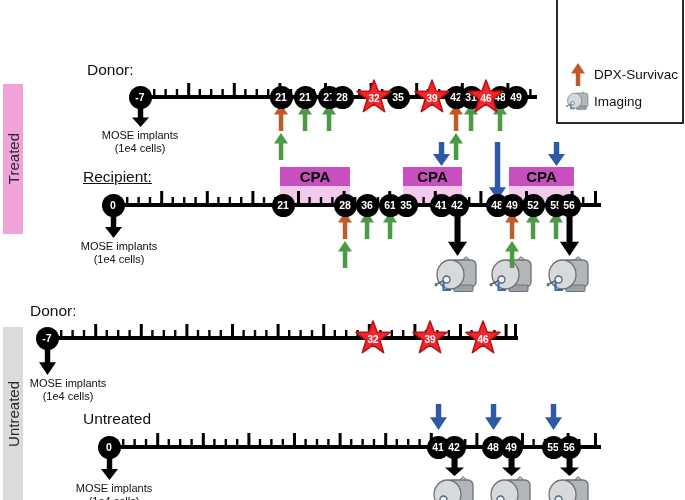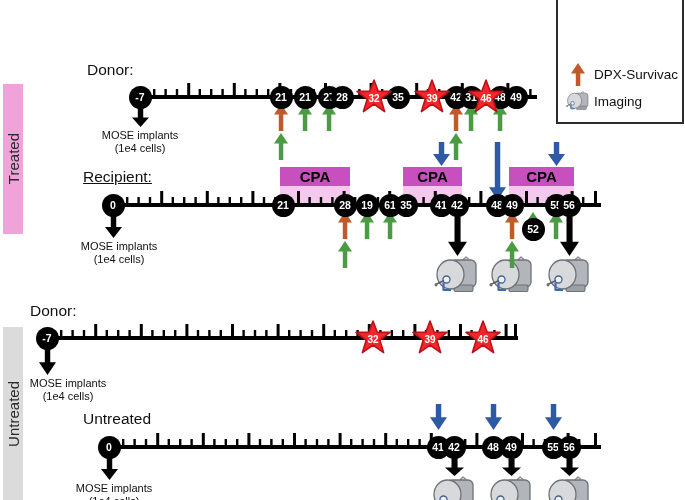--- a/index.html
+++ b/index.html
@@ -319,28 +319,28 @@
           <rect x="20" y="29" width="19" height="6.5" rx="1.5" fill="#9aa0a5" stroke="#6e7276" stroke-width="1.1"></rect>
           <ellipse cx="16.5" cy="18.5" rx="13.5" ry="14.5" fill="#d7d9db" stroke="#6e7276" stroke-width="1.3"></ellipse>
           <circle cx="12.5" cy="23.5" r="3.5" fill="#eef1f3" stroke="#46628e" stroke-width="1.3"></circle>
           <path d="M1.5 28.5 L10 24.5" stroke="#5a5e62" stroke-width="1.4"></path>
           <circle cx="2" cy="28.8" r="1.6" fill="#6e7276"></circle>
           <path d="M9.5 26.5 v7.5 h7.5" fill="none" stroke="#3a6bb5" stroke-width="2.2"></path>
         </g>
       </svg></div>
     <div class="day-circle" style="left: 271.5px; top: 193.5px;">21</div>
     <div class="day-circle" style="left: 333.5px; top: 193.5px;">28</div>
-    <div class="day-circle" style="left: 355.5px; top: 193.5px;">19</div>
+    <div class="day-circle" style="left: 355.5px; top: 193.5px;">36</div>
     <div class="day-circle" style="left: 378.5px; top: 193.5px;">61</div>
     <div class="day-circle" style="left: 394.5px; top: 193.5px;">35</div>
     <div class="day-circle" style="left: 429.5px; top: 193.5px;">41</div>
     <div class="day-circle" style="left: 445.5px; top: 193.5px;">42</div>
     <div class="day-circle" style="left: 485.5px; top: 193.5px;">48</div>
     <div class="day-circle" style="left: 500.5px; top: 193.5px;">49</div>
-    <div class="day-circle" style="left: 521.5px; top: 193.5px; margin-top: 24px;">52</div>
+    <div class="day-circle" style="left: 521.5px; top: 193.5px;">52</div>
     <div class="day-circle" style="left: 544.5px; top: 193.5px;">55</div>
     <div class="day-circle" style="left: 557.5px; top: 193.5px;">56</div>
     <div class="tl-title" style="left: 30px; top: 302px;">Donor:</div>
     <div class="tl-line" style="left: 47px; top: 336px; width: 471px; height: 4px;"></div>
     <div class="tick-holder" style="left: 60px; top: 322px;"><svg width="460" height="16" viewBox="0 0 460 16">
         <rect x="0.0" y="8" width="2.4" height="8" fill="#000"></rect>
         <rect x="11.4" y="8" width="2.4" height="8" fill="#000"></rect>
         <rect x="22.8" y="8" width="2.4" height="8" fill="#000"></rect>
         <rect x="34.2" y="2" width="3" height="14" fill="#000"></rect>
         <rect x="45.6" y="8" width="2.4" height="8" fill="#000"></rect>

